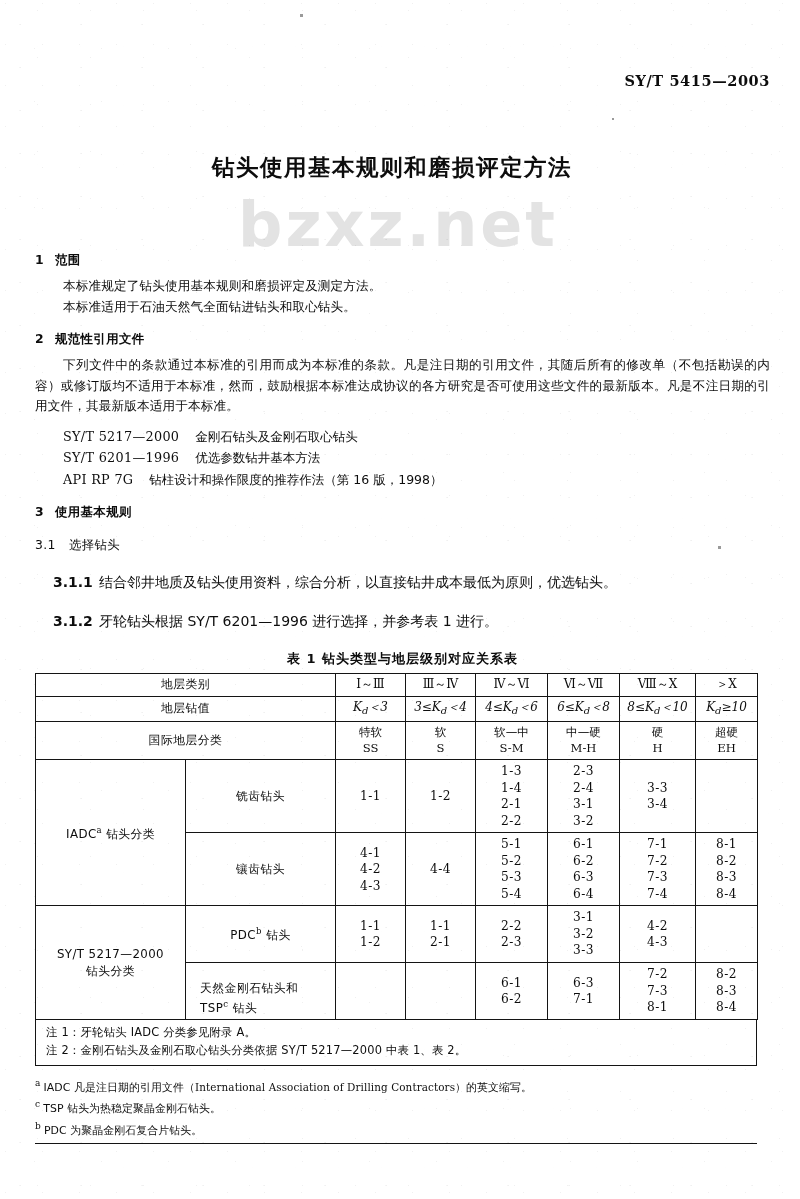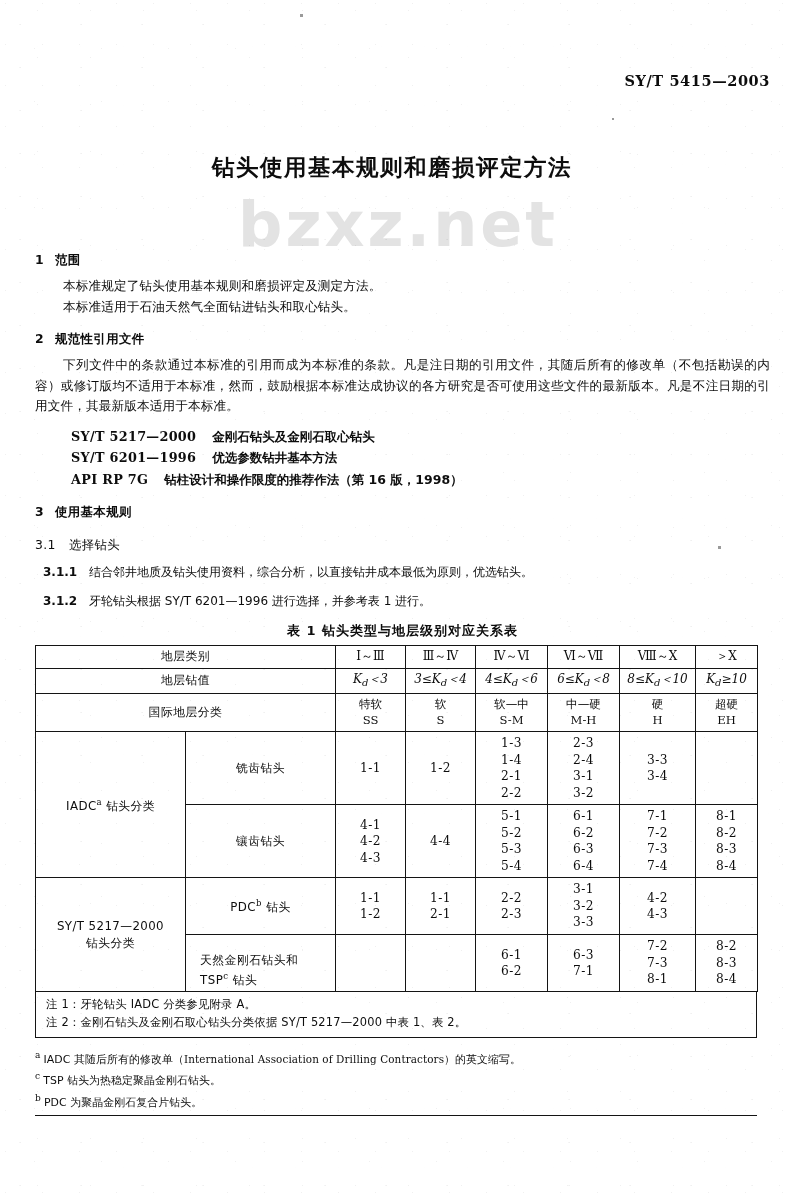--- a/index.html
+++ b/index.html
@@ -113,36 +113,35 @@
     font-size: 12.6px;
     line-height: 20.5px;
     letter-spacing: 0.15px;
     margin: 0;
     text-align: justify;
   }
   .para.indent { text-indent: 28px; }
 
   .numbered {
     font-family: "DejaVu Sans", "Liberation Sans", sans-serif;
-    font-size: 12px;
+    font-size: 14px;
     line-height: 21px;
-    margin: 8px;
+    margin: 18px;
   }
   .numbered .num {
     font-weight: 700;
     display: inline-block;
     min-width: 46px;
   }
 
   .ref-line {
     font-family: "DejaVu Serif", "Liberation Serif", serif;
     font-size: 12.8px;
     line-height: 21.5px;
-    margin-left: 36px;
-    font-weight: bold;
+    margin-left: 28px;
   }
   .ref-line .code { letter-spacing: 0.3px; }
   .ref-line .name {
     font-family: "DejaVu Sans", "Liberation Sans", sans-serif;
     margin-left: 16px;
     font-size: 12.5px;
   }
 
   .gap-sm { height: 9px; }
   .gap-md { height: 14px; }
@@ -454,21 +453,21 @@
       </tbody>
     </table>
 
     <div class="notes">
       <div class="note-line">注 1：牙轮钻头 IADC 分类参见附录 A。</div>
       <div class="note-line">注 2：金刚石钻头及金刚石取心钻头分类依据 SY/T 5217—2000 中表 1、表 2。</div>
     </div>
 
     <div class="footnotes">
       <div class="footnote-line">
-        <span class="mark">a</span><span>IADC 其随后所有的修改单（</span><span class="en">International Association of Drilling Contractors</span><span>）的英文缩写。</span>
+        <span class="mark">a</span><span>IADC 凡是注日期的引用文件（</span><span class="en">International Association of Drilling Contractors</span><span>）的英文缩写。</span>
       </div>
       <div class="footnote-line">
         <span class="mark">c</span><span>TSP 钻头为热稳定聚晶金刚石钻头。</span>
       </div>
       <div class="footnote-line">
         <span class="mark">b</span><span>PDC 为聚晶金刚石复合片钻头。</span>
       </div>
     </div>
 
     <div class="rule-bottom"></div>

